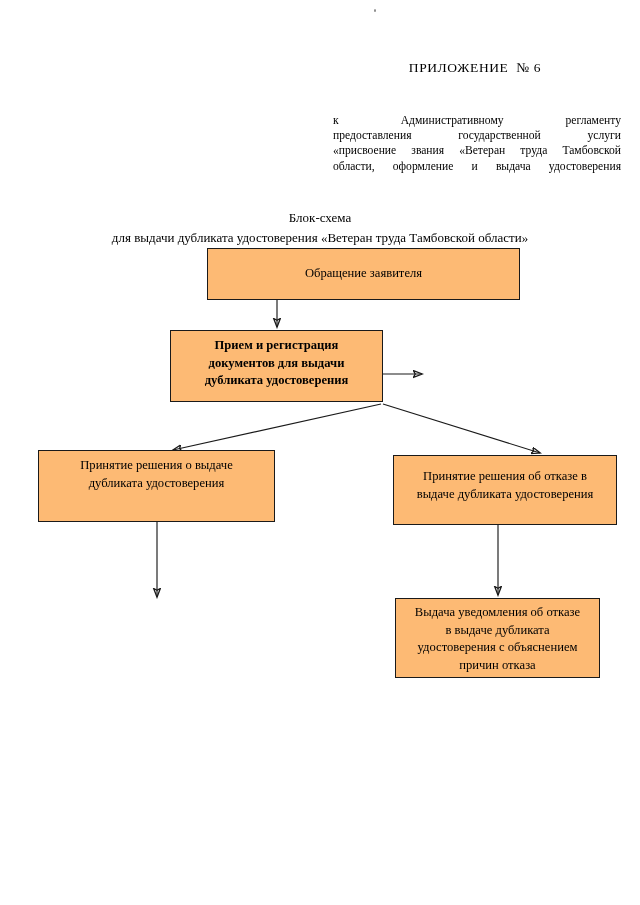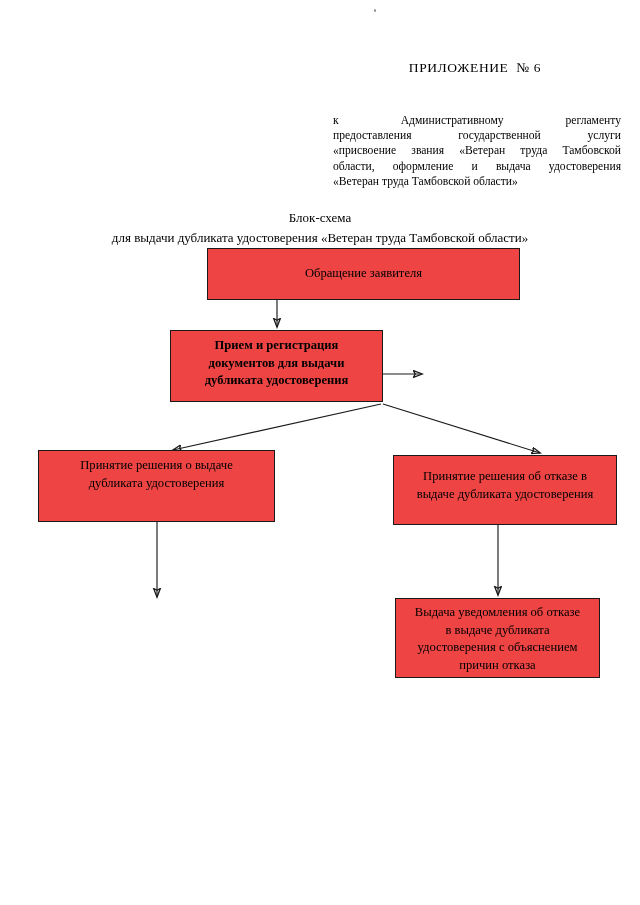--- a/index.html
+++ b/index.html
@@ -80,21 +80,21 @@
   #flow {
     position: absolute;
     left: 0;
     top: 0;
     width: 640px;
     height: 905px;
   }
   .node {
     position: absolute;
     border: 1.1px solid #1a1a1a;
-    background: #ef4444;
+    background: #fdba74;
     box-sizing: border-box;
     display: flex;
     align-items: center;
     justify-content: center;
     text-align: center;
     font-size: 12.6px;
     line-height: 17.5px;
     padding: 2px 6px;
     white-space: pre-line;
   }
@@ -132,21 +132,20 @@
 
   <span class="speck" style="left:374px; top:9px; width:2px; height:3px;"></span>
 
   <div id="appendix-title">ПРИЛОЖЕНИЕ  № 6</div>
 
   <div id="reference-block">
     <div class="just">к        Административному        регламенту</div>
     <div class="just">предоставления        государственной        услуги</div>
     <div class="just">«присвоение  звания «Ветеран труда Тамбовской</div>
     <div class="just">области,  оформление  и  выдача  удостоверения</div>
-    <div class="lastline">«Ветеран труда Тамбовской области»</div>
   </div>
 
   <div id="scheme-title">Блок-схема</div>
   <div id="scheme-subtitle">для выдачи дубликата удостоверения «Ветеран труда Тамбовской области»</div>
 
   <div id="flow">
 
     <svg id="connectors" viewBox="0 0 640 905" xmlns="http://www.w3.org/2000/svg">
       <defs>
         <marker id="ah" markerWidth="9" markerHeight="9" refX="7.4" refY="3.1" orient="auto" markerUnits="strokeWidth">

